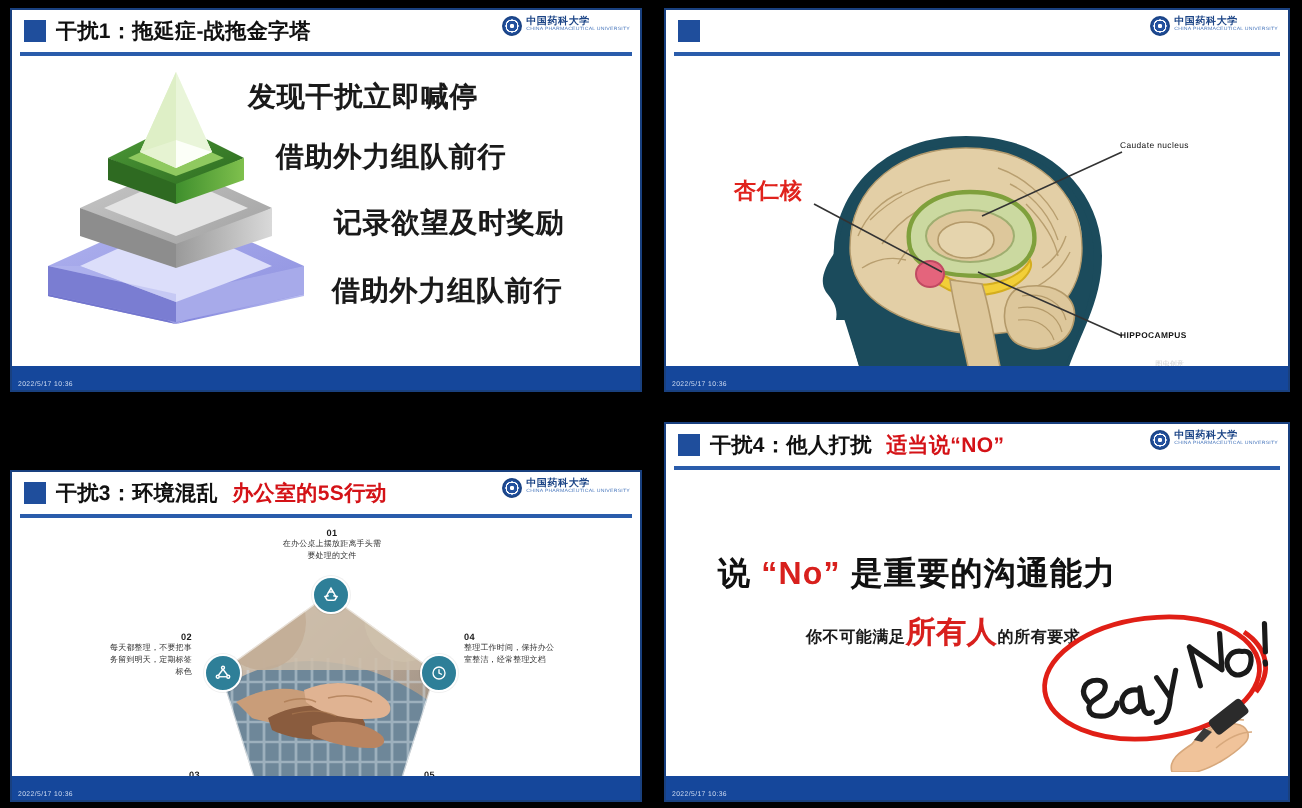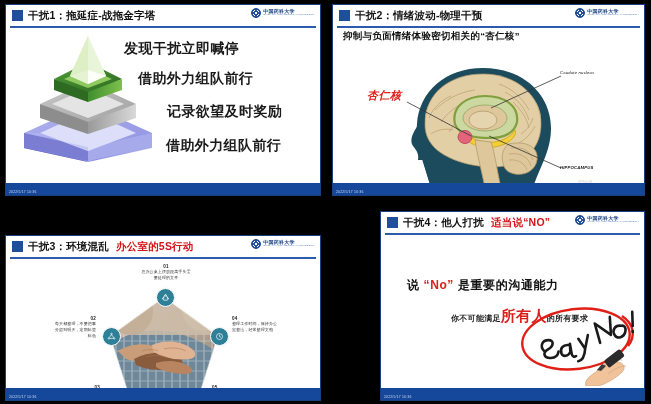--- a/index.html
+++ b/index.html
@@ -17,21 +17,21 @@
     position:relative;
     background:#ffffff;
     overflow:hidden;
     box-sizing:border-box;
   }
   
   .cell{position:relative;background:#000;overflow:hidden;}
   .cell.q1 .slide{position:absolute;left:5px;top:4px;right:5px;bottom:6px;border:1px solid #19407f;}
   .cell.q2 .slide{position:absolute;left:6px;top:4px;right:6px;bottom:6px;border:1px solid #19407f;}
   .cell.q3 .slide{position:absolute;left:5px;top:9px;right:5px;bottom:3px;border:1px solid #19407f;margin-top:24px;}
-  .cell.q4 .slide{position:absolute;left:6px;top:9px;right:6px;bottom:3px;border:1px solid #19407f;margin-left:48px;}
+  .cell.q4 .slide{position:absolute;left:6px;top:9px;right:6px;bottom:3px;border:1px solid #19407f;}
 
   
   .hdr{
     position:absolute;left:0;top:0;right:0;height:21px;
     background:#ffffff;
     display:flex;align-items:center;
   }
   .hdr-marker{
     width:11px;height:11px;background:#1f4e9c;margin-left:6px;flex:0 0 auto;
   }
@@ -73,21 +73,21 @@
   .pl0{top:6px;left:0;}
   .pl1{top:36px;left:14px;}
   .pl2{top:69px;left:28px;margin-left:15px;}
   .pl3{top:103px;left:42px;}
 
   
   .s2-sub{
     position:absolute;left:10px;top:2px;font-size:9.5px;font-weight:bold;color:#111;
     white-space:nowrap;letter-spacing:.3px;
   }
-  .brainbox{position:absolute;left:38px;top:20px;width:235px;height:140px;background:#fff;font-style:italic;}
+  .brainbox{position:absolute;left:38px;top:20px;width:235px;height:140px;background:#fff;}
   .s2-amyg{
     position:absolute;font-size:11px;font-weight:bold;color:#e0221c;letter-spacing:.5px;
   }
   .s2-en{position:absolute;font-size:4.2px;color:#111;letter-spacing:.2px;white-space:nowrap;}
   .s2-wm{position:absolute;right:14px;bottom:4px;font-size:3.6px;color:#cfcfcf;}
 
   
   .pent-wrap{position:absolute;left:0;right:0;top:0;bottom:0;}
   .pent-num{font-size:4.6px;font-weight:bold;color:#1a1a1a;letter-spacing:.2px;}
   .pent-txt{font-size:4px;color:#333;line-height:1.5;letter-spacing:.1px;}
@@ -97,21 +97,21 @@
   .pent-item.l{text-align:left;}
   .icon-circle{
     position:absolute;width:17px;height:17px;border-radius:50%;
     background:#2e7f98;border:1.6px solid #ffffff;
     display:flex;align-items:center;justify-content:center;
     color:#fff;font-size:8px;box-shadow:0 0 0 .5px rgba(0,0,0,.06);
   }
 
   
   .s4-h{
-    position:absolute;left:26px;top:42px;font-size:12px;font-weight:bold;
+    position:absolute;left:26px;top:42px;font-size:16px;font-weight:bold;
     color:#111;white-space:nowrap;letter-spacing:.6px;
   }
   .s4-h .red{color:#d8201d;}
   .s4-sub{
     position:absolute;left:70px;top:72px;font-size:8px;font-weight:bold;color:#1a1a1a;
     white-space:nowrap;letter-spacing:.3px;
   }
   .s4-sub .red{color:#d8201d;font-size:15px;}
   .sayno-wrap{position:absolute;right:4px;bottom:2px;width:122px;height:84px;}
 </style>
@@ -230,34 +230,32 @@
         <span class="footer-note">2022/5/17 10:36</span>
       </div>
     </div>
   </div>
 
   <div class="cell q2">
     <div class="slide">
 
       <div class="hdr">
         <div class="hdr-marker"></div>
-        <div class="hdr-title"><span>干扰2：情绪波动-物理干预</span></div>
       </div>
       <div class="hdr-rule"></div>
 
       <div class="logo">
         <div class="logo-mark"></div>
         <div class="logo-txt">
           <span class="logo-cn">中国药科大学</span>
           <span class="logo-en">CHINA PHARMACEUTICAL UNIVERSITY</span>
         </div>
       </div>
 
       <div class="body">
-        <div class="s2-sub">抑制与负面情绪体验密切相关的“杏仁核”</div>
 
         <div class="brainbox">
           <svg width="235" height="140" viewBox="0 0 235 140">
             <rect x="0" y="0" width="235" height="140" fill="#ffffff"></rect>
 
             <path d="M60 140 C52 112 44 96 46 76 C48 44 74 20 112 20 C154 20 180 48 180 80
                      C180 104 168 120 162 140 Z" fill="#1b4b5c"></path>
             <path d="M60 140 C54 118 46 98 48 78 C50 48 74 24 112 24 C152 24 176 50 176 80
                      C176 104 166 122 160 140 Z" fill="#1b4b5c"></path>
 

